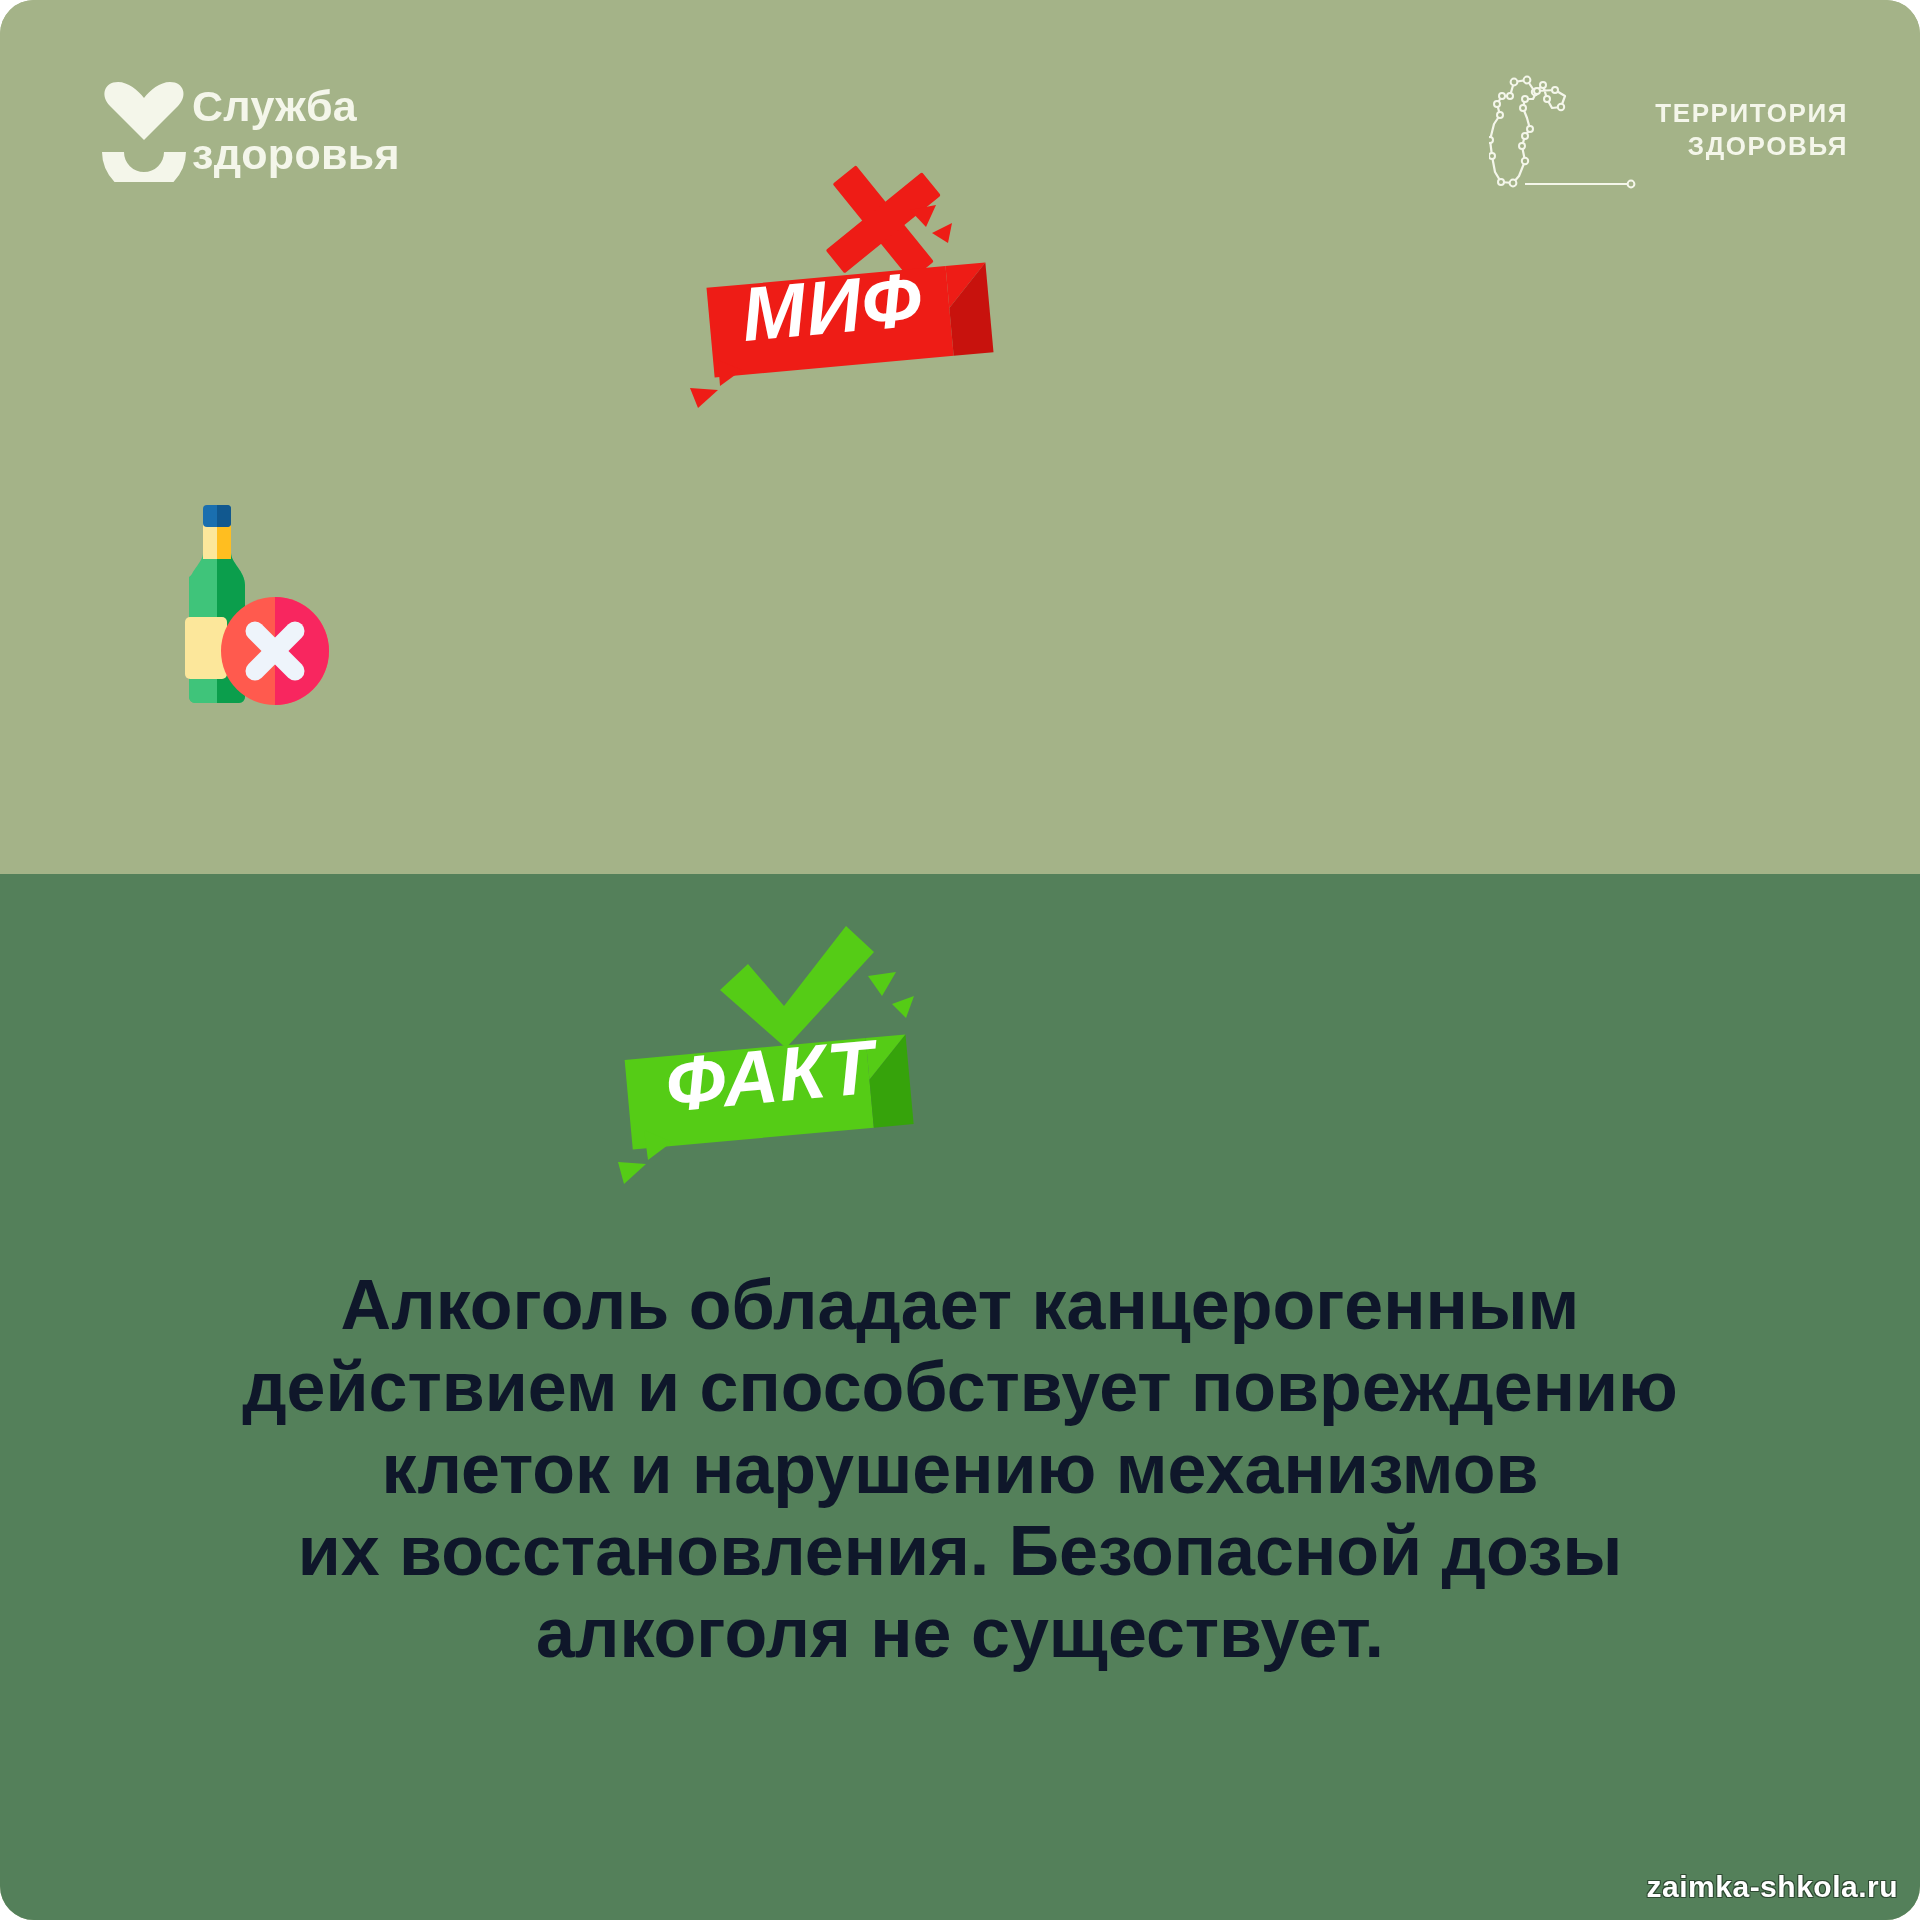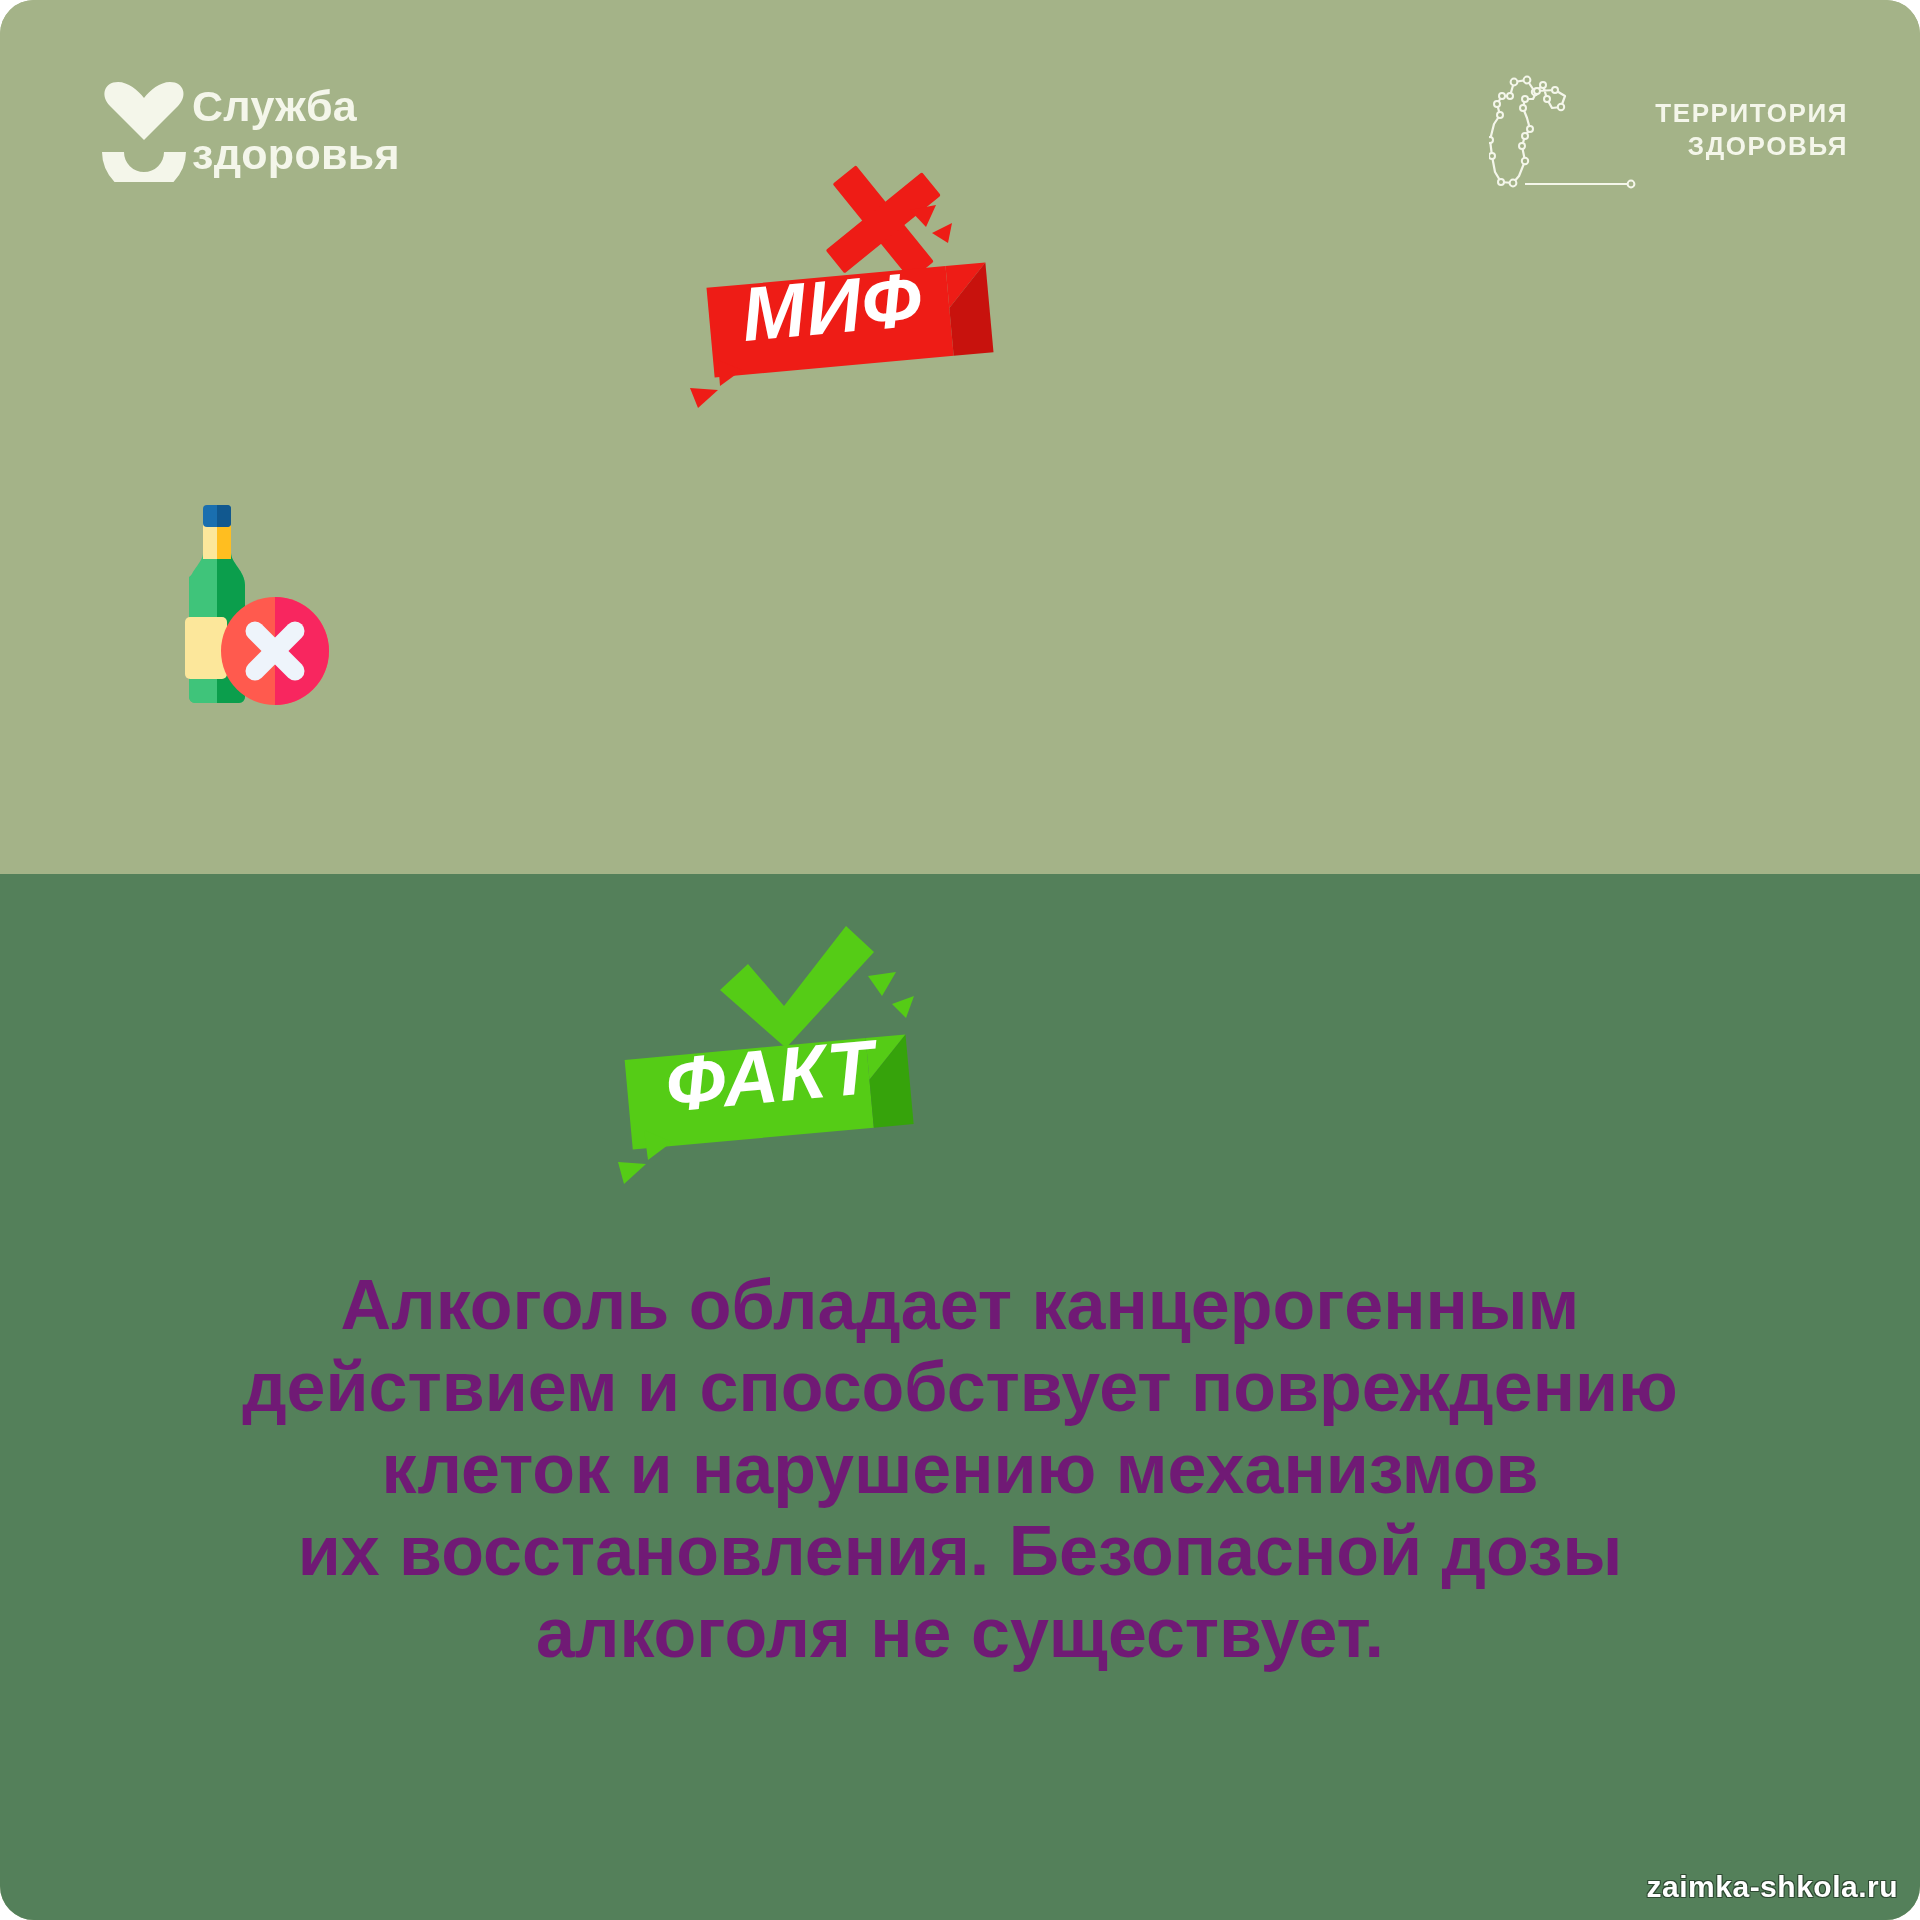--- a/index.html
+++ b/index.html
@@ -78,21 +78,21 @@
   .fact-badge svg { position:absolute; left:0; top:0; overflow:visible; }
   .fact-badge .badge-label {
     left:10px; top:112px; width:300px; text-align:center;
     font-size:76px; letter-spacing:1px;
     transform:rotate(-5.2deg); font-style:italic;
   }
 
   
   .fact-text {
     position:absolute; left:160px; top:1265px; width:1600px;
-    color:#701a75; font-weight:bold; font-size:70px; line-height:1.17;
+    color:#0f172a; font-weight:bold; font-size:70px; line-height:1.17;
     text-align:center; white-space:pre-line;
     font-family:"Liberation Sans", sans-serif;
   }
 
   
   .watermark {
     position:absolute; right:22px; bottom:16px;
     color:#ffffff; font-weight:bold; font-size:30px;
     letter-spacing:0.5px; font-family:"Liberation Sans", sans-serif;
     text-shadow:1px 1px 0 #2f4a33, -1px 1px 0 #2f4a33, 1px -1px 0 #2f4a33, -1px -1px 0 #2f4a33;

